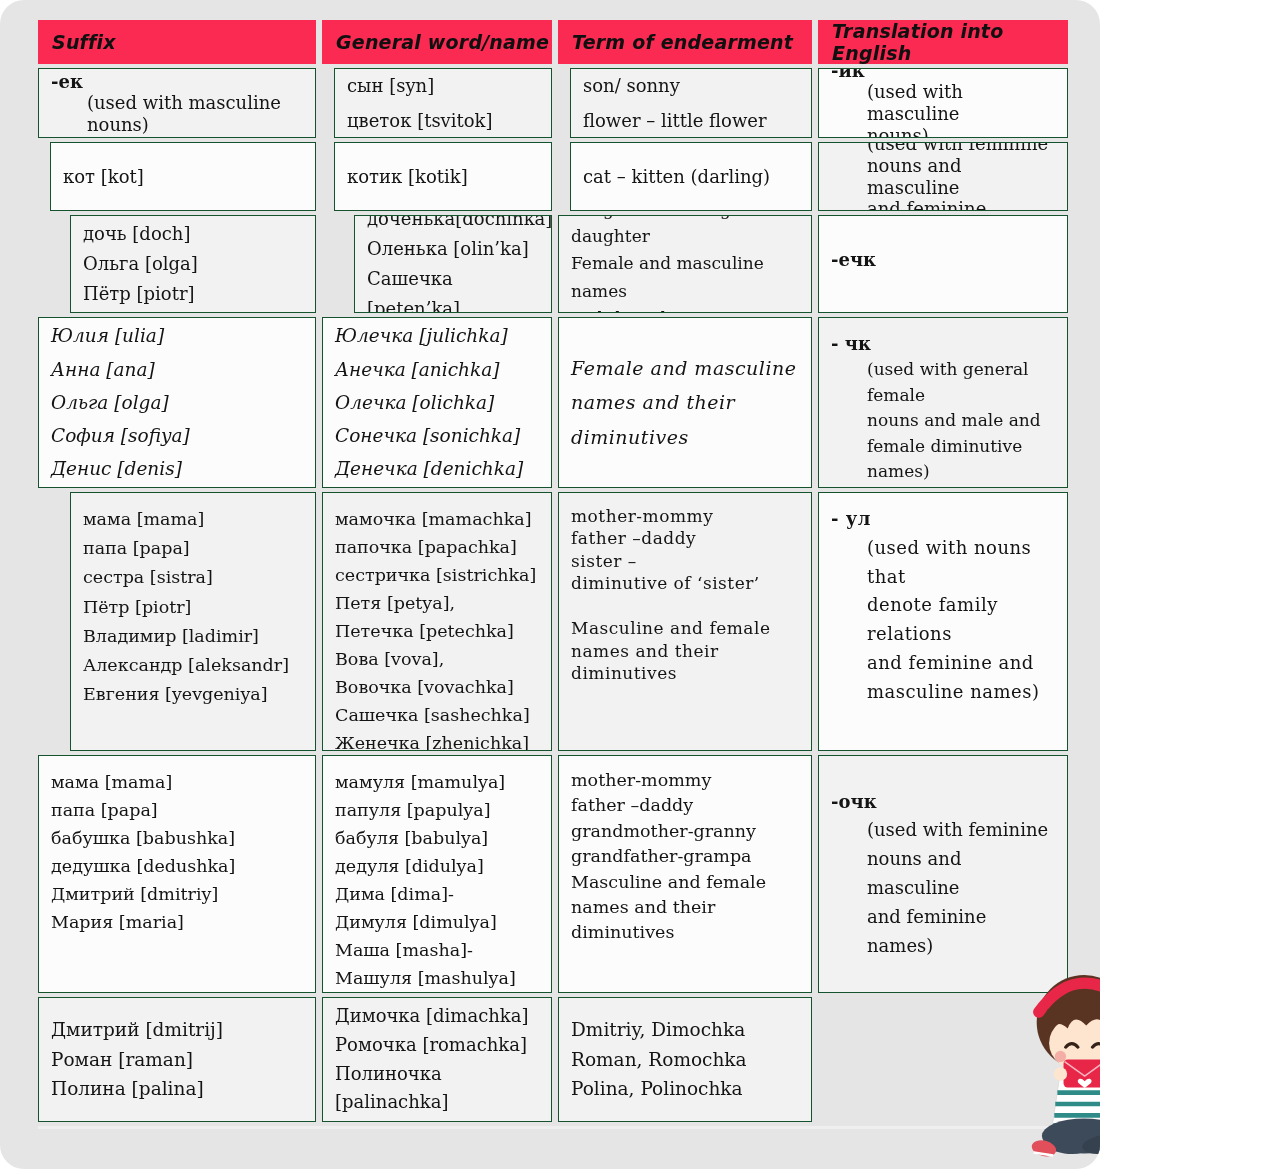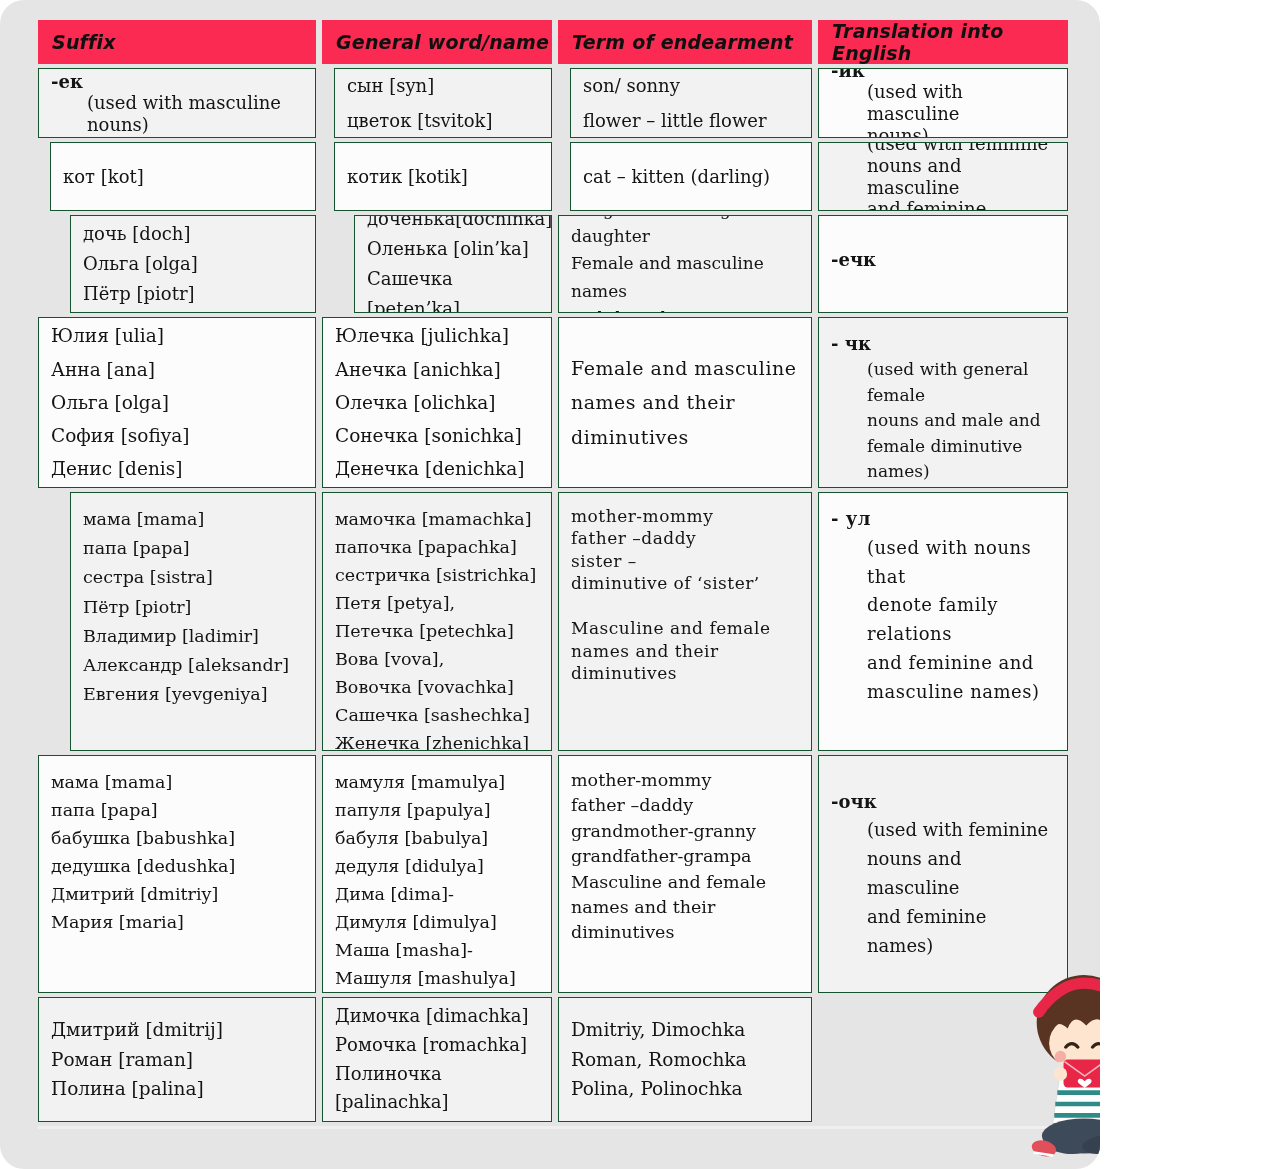--- a/index.html
+++ b/index.html
@@ -18,21 +18,21 @@
   .odd{background:#f2f2f3;}
   .even{background:#fcfcfc;}
   .top{justify-content:flex-start;padding-top:12px;}
   .sl{font-weight:bold;display:block;white-space:pre-line;}
   .sd{display:block;white-space:pre-line;margin-left:36px;}
   .mb8{margin-bottom:9px;}
   .fs17{font-size:17px;} .fs175{font-size:17.5px;} .fs18{font-size:18px;}
   .fs185{font-size:18.5px;} .fs19{font-size:19px;}
   .lh12{line-height:1.2;} .lh13{line-height:1.32;} .lh145{line-height:1.45;}
   .lh15{line-height:1.5;} .lh16{line-height:1.6;} .lh165{line-height:1.67;margin-left:32px;}
-  .lh18{line-height:1.8;} .lh195{line-height:1.95;margin-left:12px;}
+  .lh18{line-height:1.8;font-style:italic;} .lh195{line-height:1.95;margin-left:12px;}
   .ls{letter-spacing:.5px;}
   .strip{position:absolute;left:38px;top:1126px;width:1030px;height:3px;background:#efefef;}
   .illo{position:absolute;left:1014px;top:946px;width:258px;height:222px;}
 </style>
 </head>
 <body>
 
 <div class="page">
 
   <div class="tbl">

